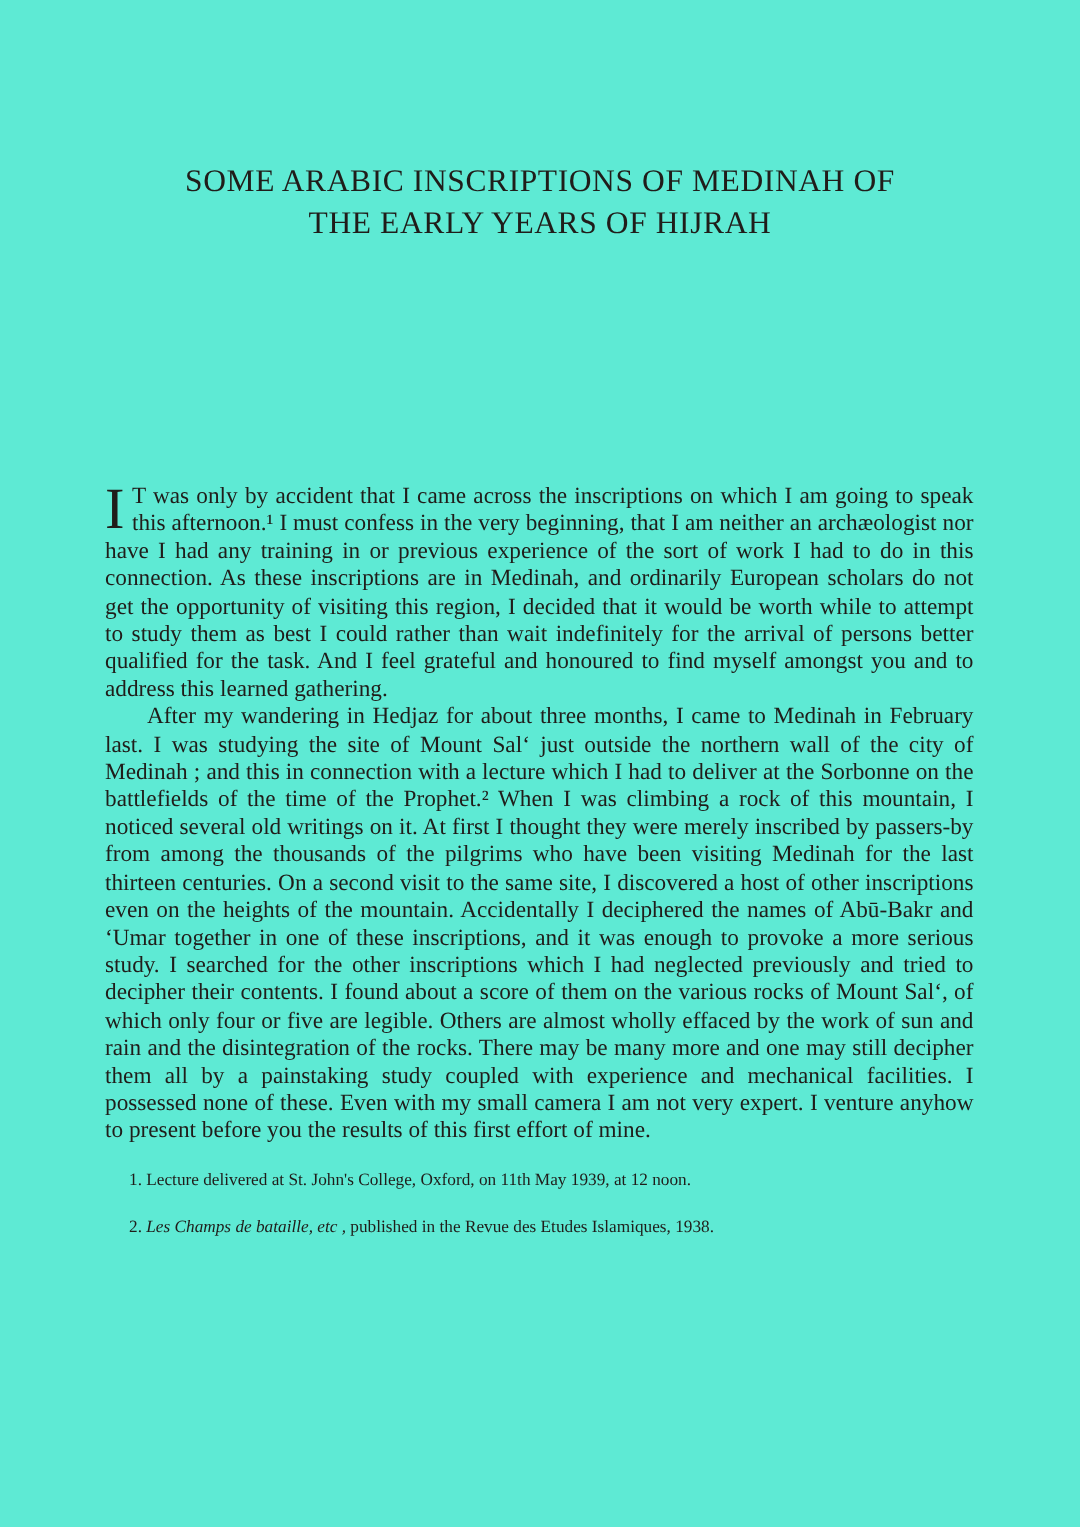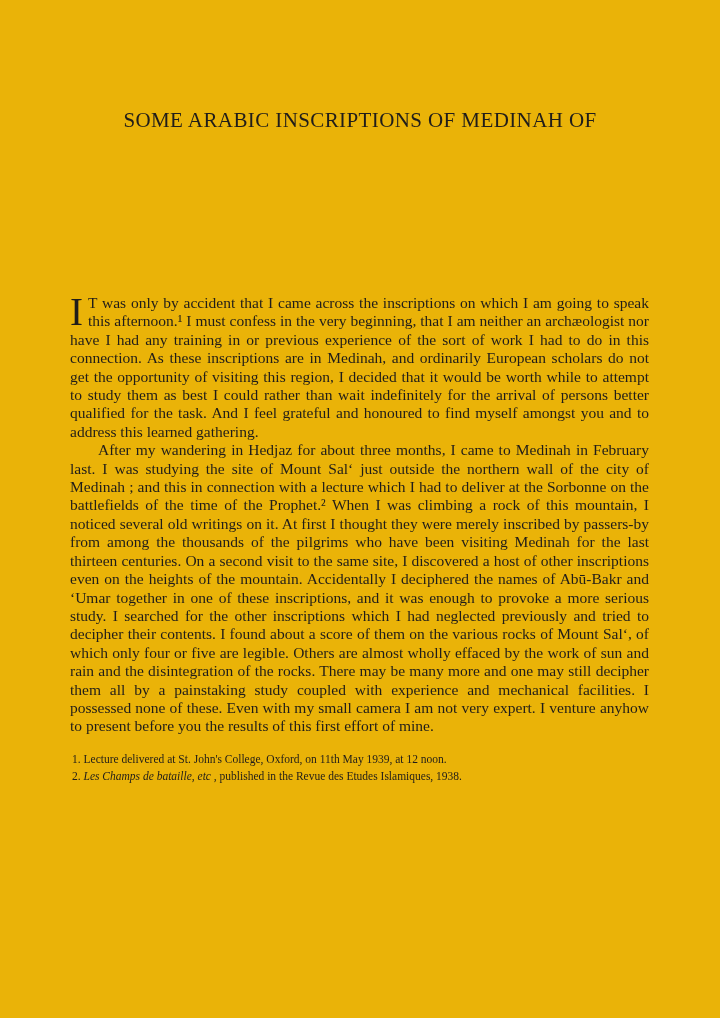--- a/index.html
+++ b/index.html
@@ -5,21 +5,21 @@
   html, body {
     margin: 0;
     padding: 0;
     background: #ffffff;
   }
   .page {
     position: relative;
     width: 720px;
     height: 1018px;
     margin: 0 auto;
-    background: #eab308;
+    background: #5eead4;
     color: #201d1a;
     font-family: "Liberation Serif", serif;
     box-sizing: border-box;
     padding-top: 106px;
     overflow: hidden;
   }
   .title {
     margin: 0 40px;
     text-align: center;
     font-size: 21px;
@@ -47,34 +47,35 @@
     font-size: 39px;
     line-height: 30px;
     padding: 3px 5px 0 0;
   }
   .footnotes {
     margin: 15px 60px 0 72px;
     font-size: 11.5px;
     line-height: 17px;
   }
   .footnote {
-    margin: 0;
+    margin: 14px;
   }
   .italic {
     font-style: italic;
     font-family: Liberation Serif, serif;
   }
 </style>
 </head>
 <body>
 
 <div class="page">
 
   <h1 class="title">
     <span class="title-line">SOME ARABIC INSCRIPTIONS OF MEDINAH OF</span>
+    <span class="title-line">THE EARLY YEARS OF HIJRAH</span>
   </h1>
 
   <div class="body-text">
     <p class="para"><span class="dropcap">I</span><span>T was only by accident that I came across the inscriptions on which I am going to speak this afternoon.¹ I must confess in the very beginning, that I am neither an archæologist nor have I had any training in or previous experience of the sort of work I had to do in this connection. As these inscriptions are in Medinah, and ordinarily European scholars do not get the opportunity of visiting this region, I decided that it would be worth while to attempt to study them as best I could rather than wait indefinitely for the arrival of persons better qualified for the task. And I feel grateful and honoured to find myself amongst you and to address this learned gathering.</span></p>
     <p class="para indent">After my wandering in Hedjaz for about three months, I came to Medinah in February last. I was studying the site of Mount Salʻ just outside the northern wall of the city of Medinah ; and this in connection with a lecture which I had to deliver at the Sorbonne on the battlefields of the time of the Prophet.² When I was climbing a rock of this mountain, I noticed several old writings on it. At first I thought they were merely inscribed by passers-by from among the thousands of the pilgrims who have been visiting Medinah for the last thirteen centuries. On a second visit to the same site, I discovered a host of other inscriptions even on the heights of the mountain. Accidentally I deciphered the names of Abū-Bakr and ʻUmar together in one of these inscriptions, and it was enough to provoke a more serious study. I searched for the other inscriptions which I had neglected previously and tried to decipher their contents. I found about a score of them on the various rocks of Mount Salʻ, of which only four or five are legible. Others are almost wholly effaced by the work of sun and rain and the disintegration of the rocks. There may be many more and one may still decipher them all by a painstaking study coupled with experience and mechanical facilities. I possessed none of these. Even with my small camera I am not very expert. I venture anyhow to present before you the results of this first effort of mine.</p>
   </div>
 
   <div class="footnotes">
     <p class="footnote">1. Lecture delivered at St. John's College, Oxford, on 11th May 1939, at 12 noon.</p>
     <p class="footnote"><span>2.</span><span class="italic"> Les Champs de bataille, etc ,</span><span> published in the Revue des Etudes Islamiques, 1938.</span></p>

